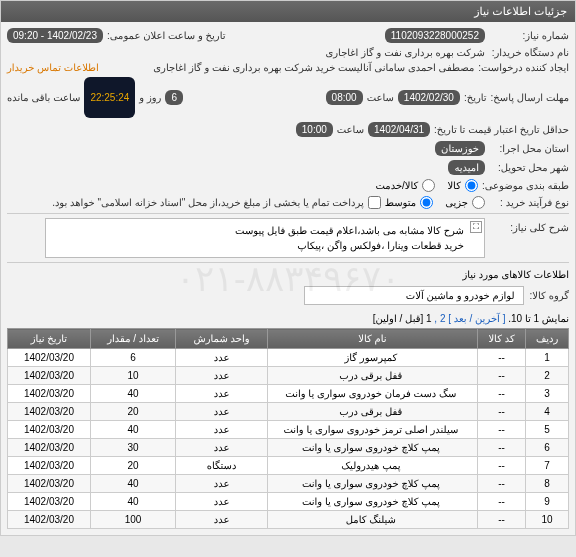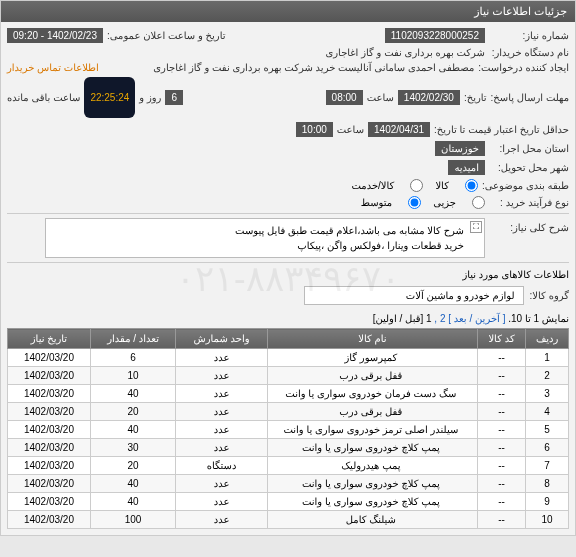--- a/index.html
+++ b/index.html
@@ -37,35 +37,35 @@
       white-space: nowrap;
     }
     .label-right {
       min-width: 80px;
       text-align: right;
     }
     .field {
       background: #555;
       color: #fff;
       padding: 2px 6px;
-      border-radius: 0;
+      border-radius: 6px;
       font-size: 10px;
       white-space: nowrap;
       display: inline-block;
     }
     .spacer { flex: 1; }
     .radio-row {
       display: flex;
       gap: 12px;
       align-items: center;
     }
     .radio-item {
       display: flex;
       align-items: center;
-      gap: 16px;
+      gap: 4px;
       font-size: 10px;
     }
     .radio-item input { margin: 0; }
     .orange-text {
       color: #d97700;
       font-size: 10px;
     }
     .orange-box {
       background: #0f172a;
       color: #e8a500;
@@ -244,20 +244,24 @@
         <div class="radio-row">
           <label class="radio-item">
             <input type="radio" name="pt" style="">
             <span>جزیی</span>
           </label>
           <label class="radio-item">
             <input type="radio" name="pt" checked="" style="">
             <span>متوسط</span>
           </label>
         </div>
+        <label class="radio-item">
+          <input type="checkbox" style="">
+          <span class="label">پرداخت تمام یا بخشی از مبلغ خرید،از محل "اسناد خزانه اسلامی" خواهد بود.</span>
+        </label>
       </div>
 
       <div class="hr"></div>
 
       <div class="row" style="align-items:flex-start">
         <span class="label label-right section-title">شرح کلی نیاز:</span>
         <div class="desc-box">
           <span class="expand-icon">⛶</span>
           <div>شرح کالا مشابه می باشد،اعلام قیمت طبق فایل پیوست</div>
           <div>خرید قطعات وینارا ،فولکس واگن ،پیکاپ</div>

